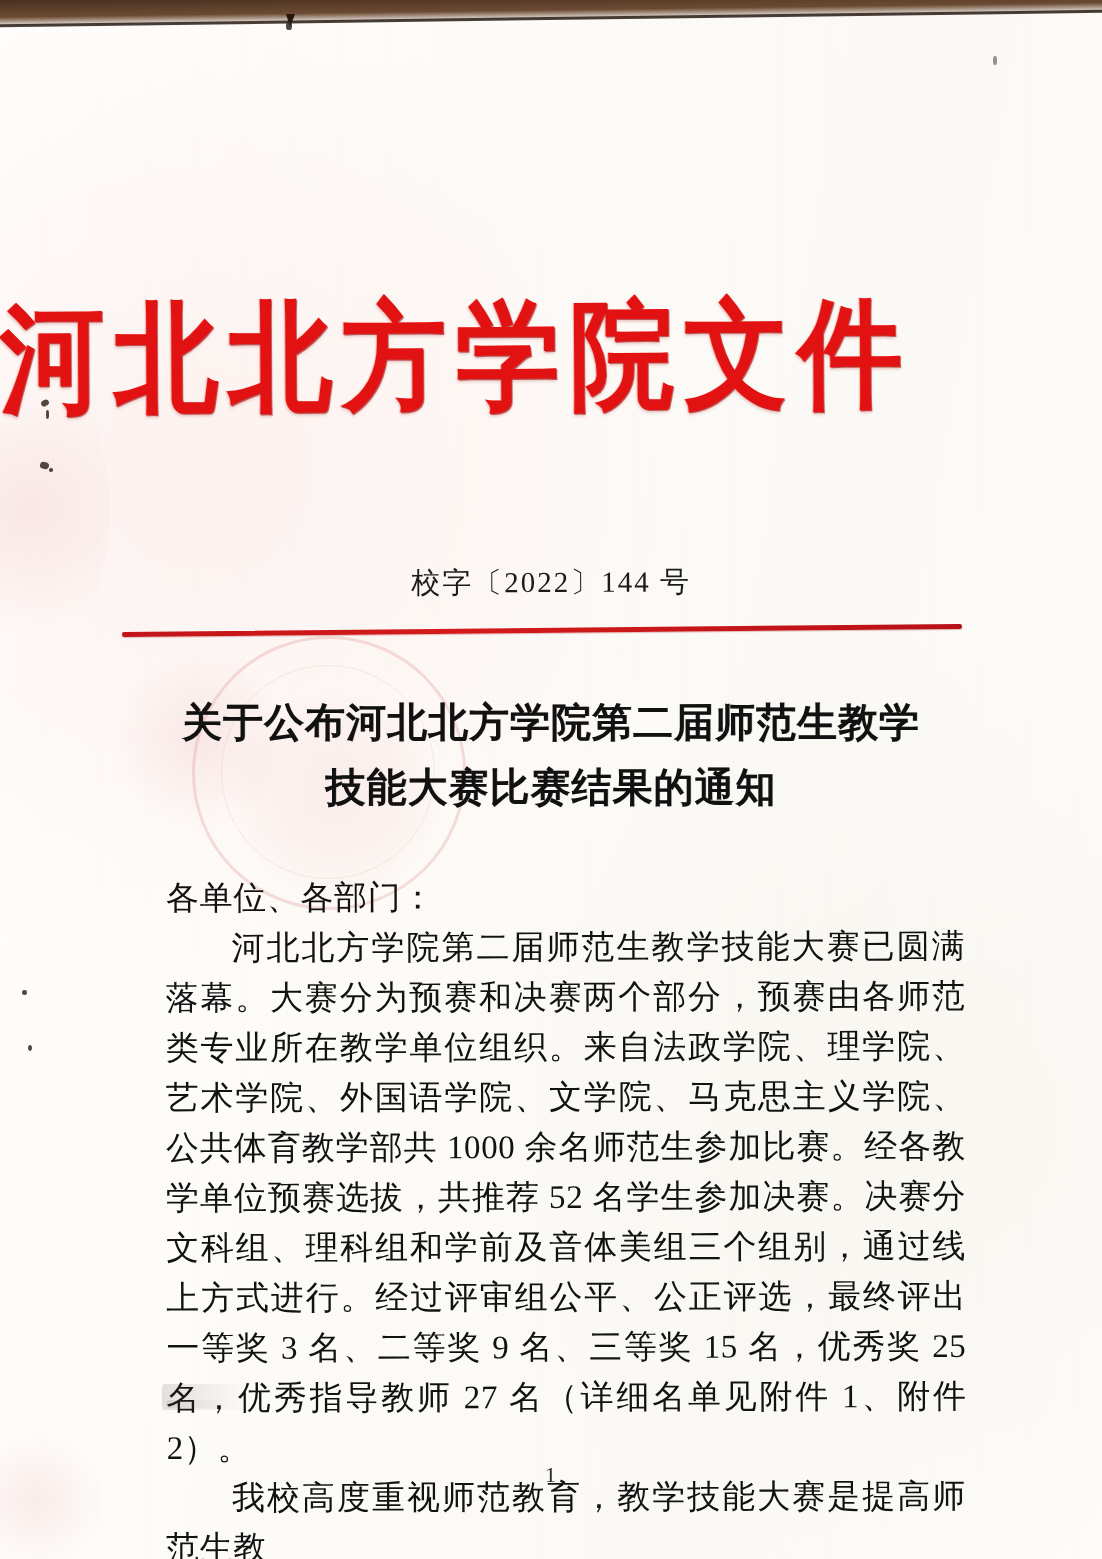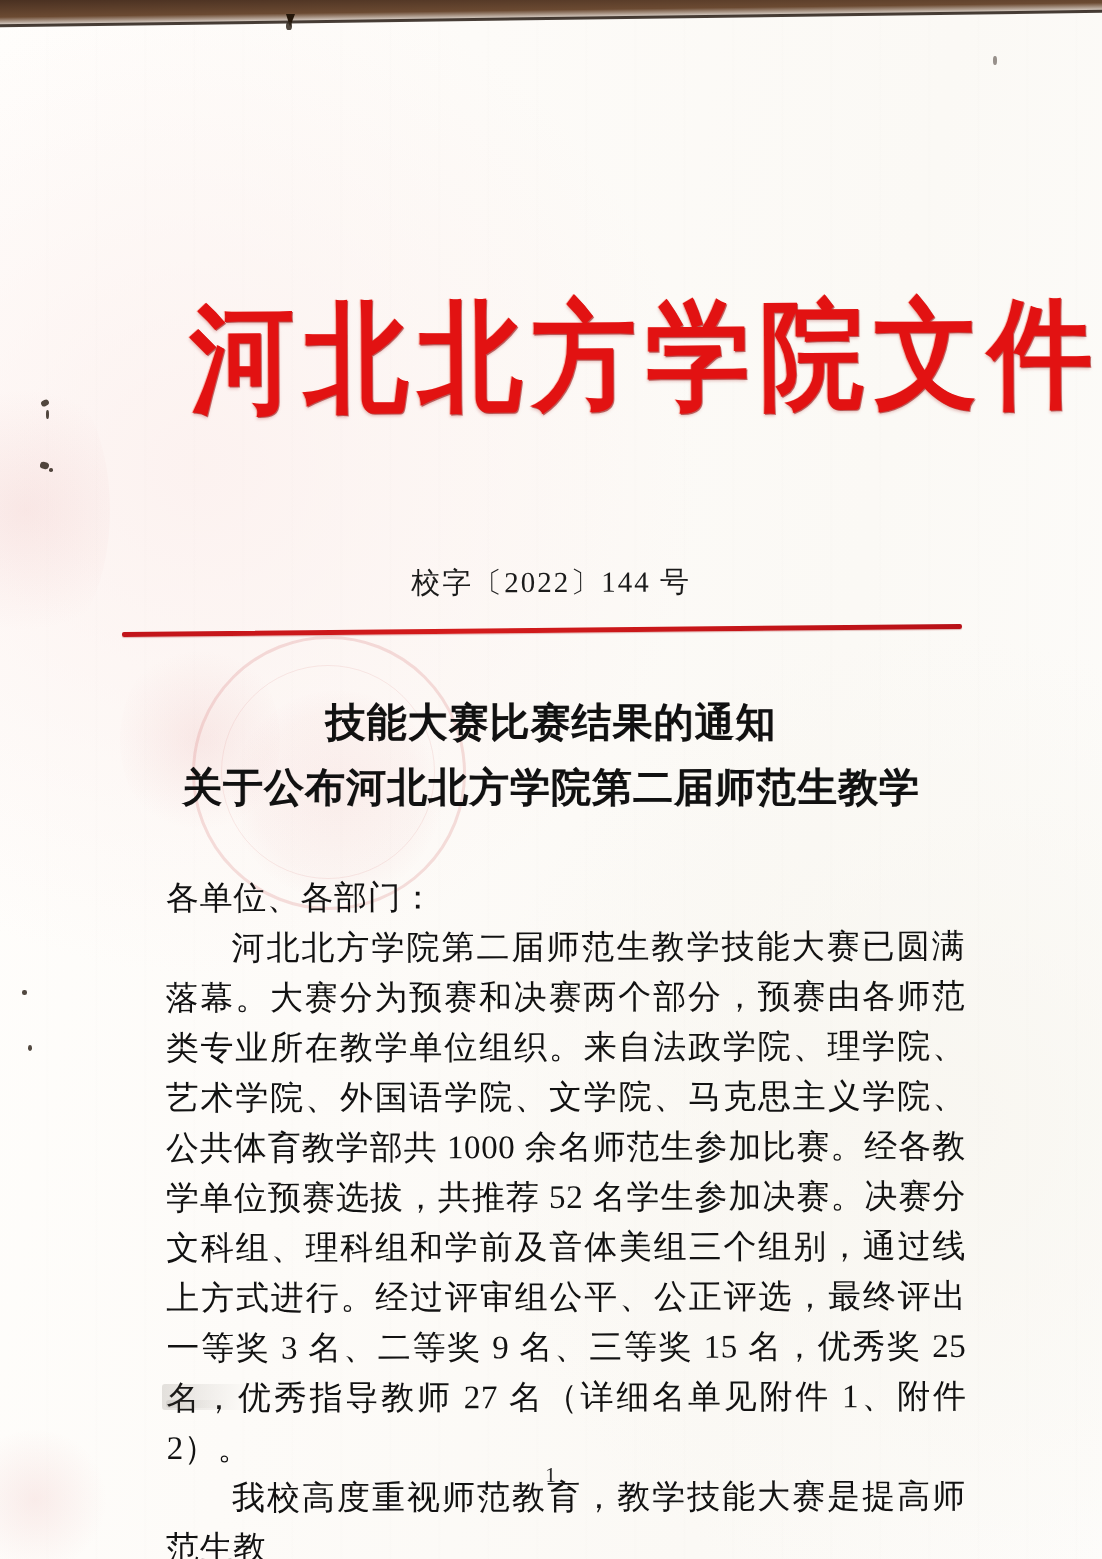--- a/index.html
+++ b/index.html
@@ -106,21 +106,21 @@
     background: radial-gradient(circle, rgba(214,96,96,0.075) 0%, rgba(214,96,96,0.035) 55%, rgba(255,255,255,0) 72%);
     pointer-events: none;
   }
 
   
   .masthead {
     position: absolute;
     left: 0;
     right: 0;
     top: 300px;
-    text-align: right;
+    text-align: left;
     pointer-events: none;
   }
   .masthead-title {
     display: inline-block;
     font-family: "DejaVu Serif", "Liberation Serif", serif;
     font-size: 104px;
     line-height: 1.08;
     font-weight: 700;
     letter-spacing: 10px;
     color: #e21212;
@@ -258,22 +258,22 @@
 
   <div class="masthead">
     <span class="masthead-title">河北北方学院文件</span>
   </div>
 
   <div class="doc-number">校字〔2022〕144 号</div>
 
   <div class="red-rule"></div>
 
   <div class="doc-title">
+    <span class="t-line">关于公布河北北方学院第二届师范生教学</span>
     <span class="t-line">技能大赛比赛结果的通知</span>
-    <span class="t-line">关于公布河北北方学院第二届师范生教学</span>
   </div>
 
   <div class="body-block">
     <p class="salutation">各单位、各部门：</p>
     <p class="body-para">河北北方学院第二届师范生教学技能大赛已圆满落幕。大赛分为预赛和决赛两个部分，预赛由各师范类专业所在教学单位组织。来自法政学院、理学院、艺术学院、外国语学院、文学院、马克思主义学院、公共体育教学部共 1000 余名师范生参加比赛。经各教学单位预赛选拔，共推荐 52 名学生参加决赛。决赛分文科组、理科组和学前及音体美组三个组别，通过线上方式进行。经过评审组公平、公正评选，最终评出一等奖 3 名、二等奖 9 名、三等奖 15 名，优秀奖 25 名，优秀指导教师 27 名（详细名单见附件 1、附件 2）。</p>
     <p class="body-para cut">我校高度重视师范教育，教学技能大赛是提高师范生教</p>
   </div>
 
   <div class="page-number">1</div>
 

